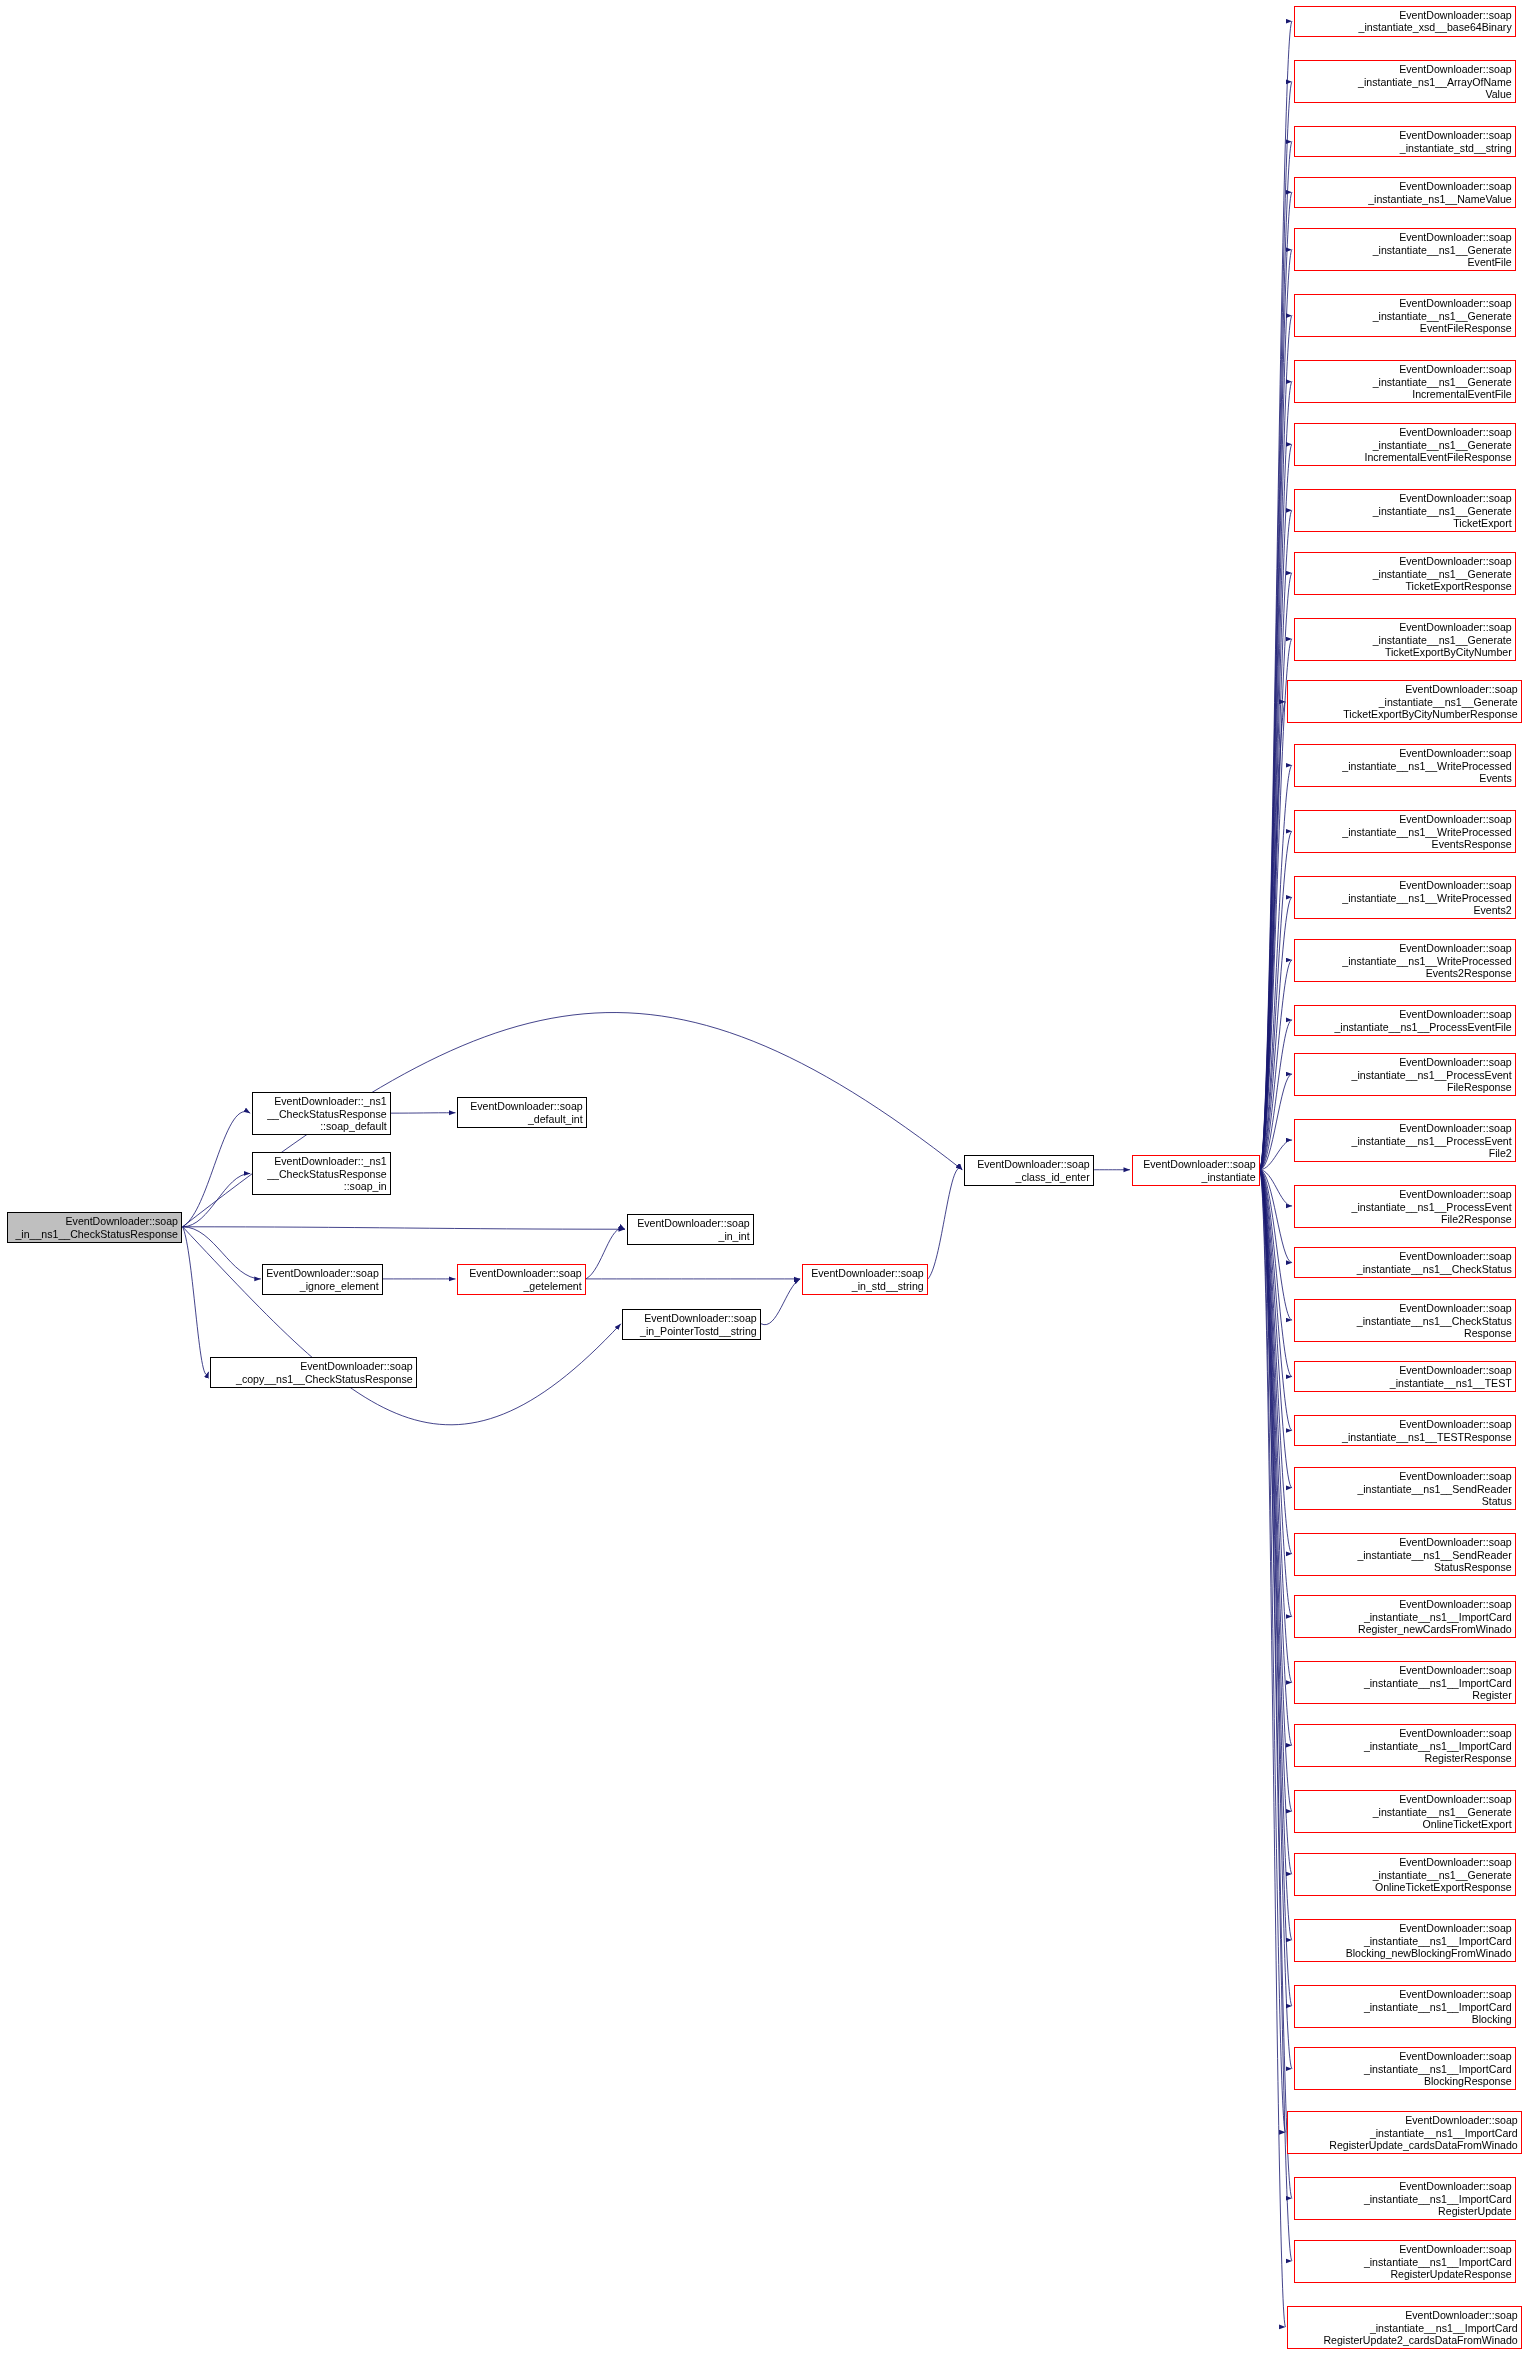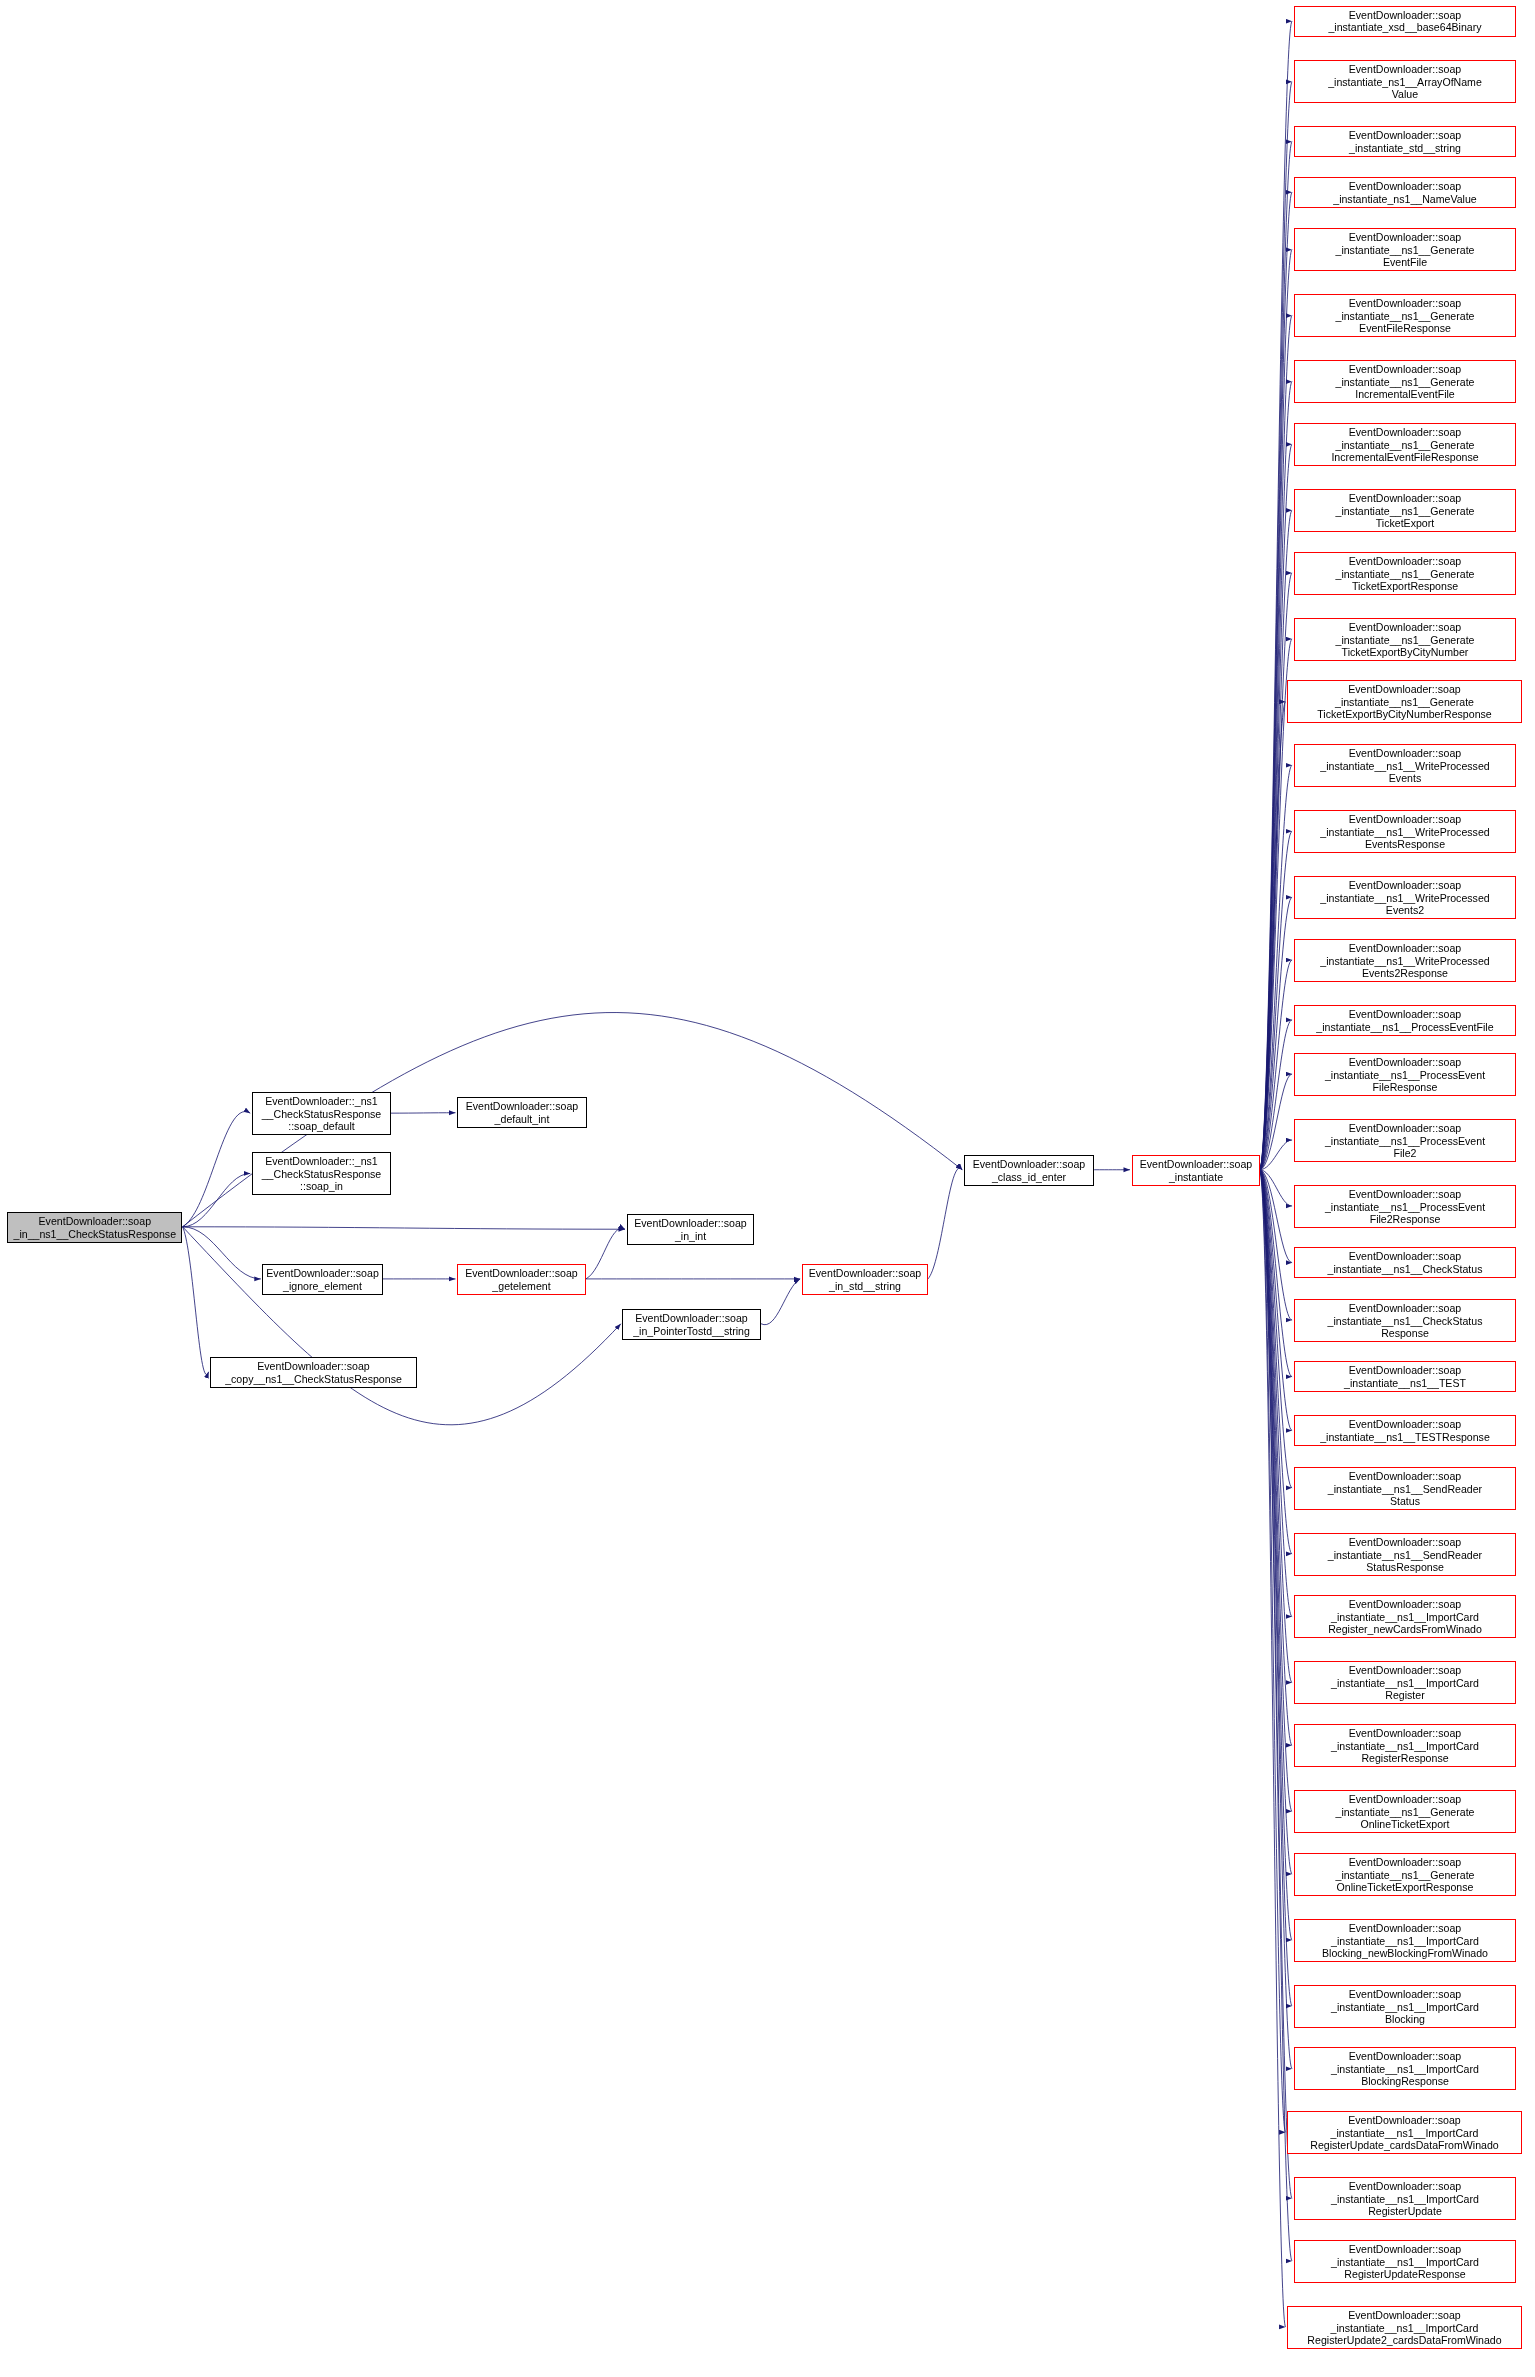--- a/index.html
+++ b/index.html
@@ -21,21 +21,21 @@
   }
   .node{
     position:absolute;
     z-index:1;
     box-sizing:border-box;
     border:0.8px solid #000000;
     background:#ffffff;
     color:#000000;
     font-size:10.6px;
     line-height:12.2px;
-    text-align:center;
+    text-align:right;
     padding:2.4px 3.3px;
     white-space:pre-line;
     cursor:pointer;
   }
   .node.red{border-color:var(--red-border);}
   .node.root{background:var(--root-fill);}
   .node.rwide{left:1287px;width:235px;}
   .rnode{left:1294px;width:222px;}
 </style>
 </head>

